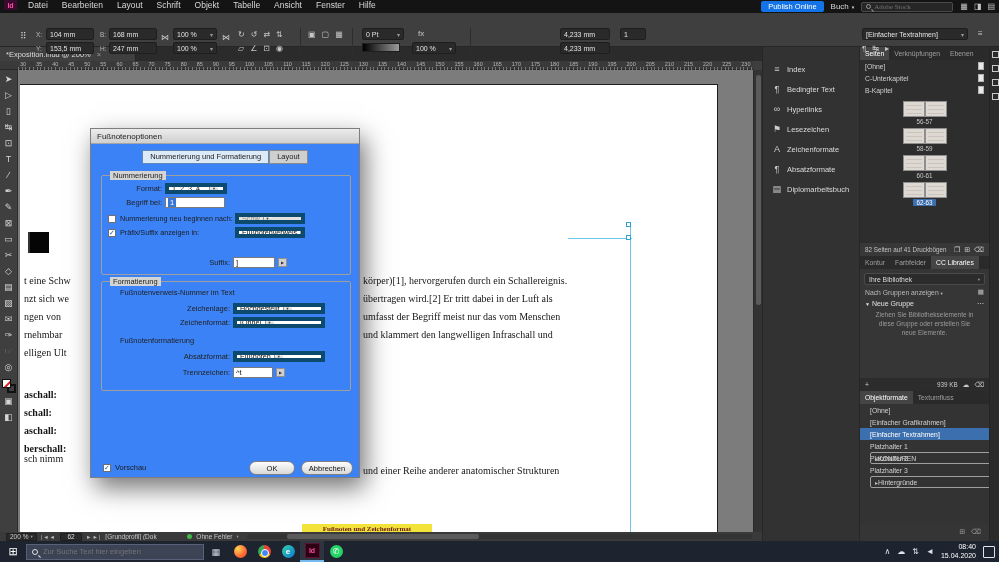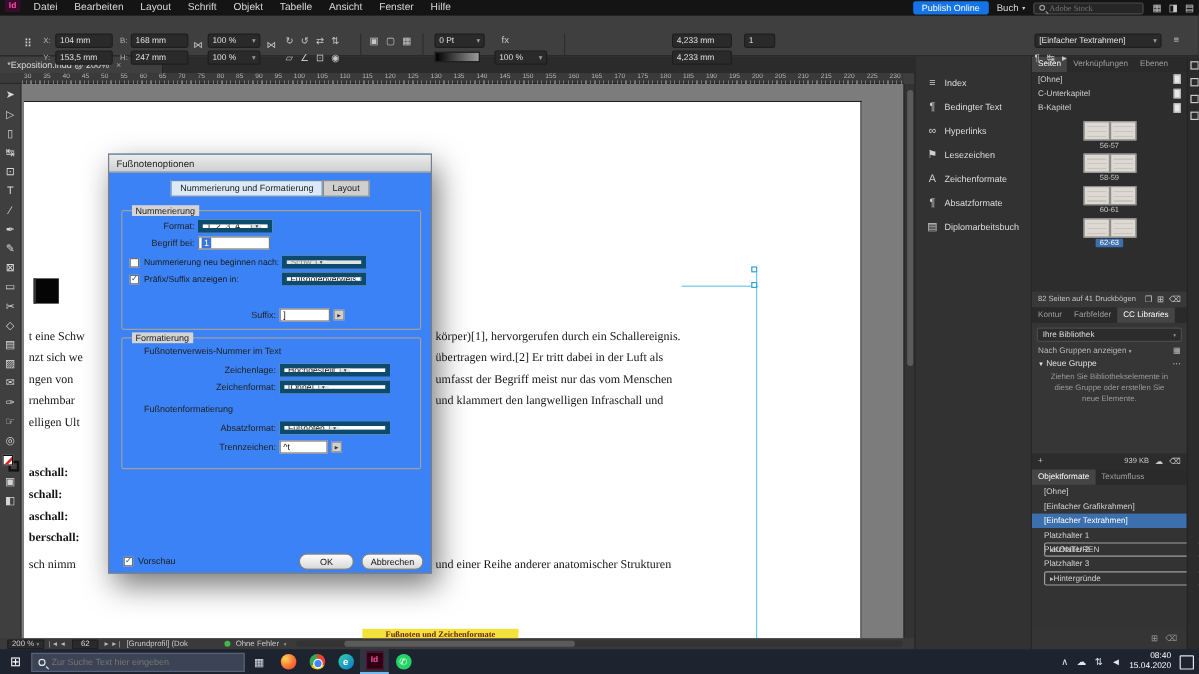--- a/index.html
+++ b/index.html
@@ -369,23 +369,23 @@
         <div>umfasst der Begriff meist nur das vom Menschen</div>
         <div>und klammert den langwelligen Infraschall und</div>
       </div>
     <div class="serif bold" style="left:6px;top:316px">
 
     <div>aschall:</div>
         <div>schall:</div>
         <div>aschall:</div>
         <div>berschall:</div>
       </div>
-    <div class="serif" style="left:6px;top:392px">sch nimm</div>
+    <div class="serif" style="left:6px;top:380px">sch nimm</div>
     <div class="serif" style="left:345px;top:392px">und einer Reihe anderer anatomischer Strukturen</div>
-    <div class="hl-note">Fußnoten und Zeichenformate</div>
+    <div class="hl-note">Fußnoten und Zeichenformat</div>
 
     <div class="guide-v"></div>
     <div class="guide-h"></div>
     <span class="handle" style="left:608px;top:152px"></span>
     <span class="handle" style="left:608px;top:165px"></span>
   </div>
 
   <div class="vscroll">
       <div class="vthumb"></div>
     </div>

